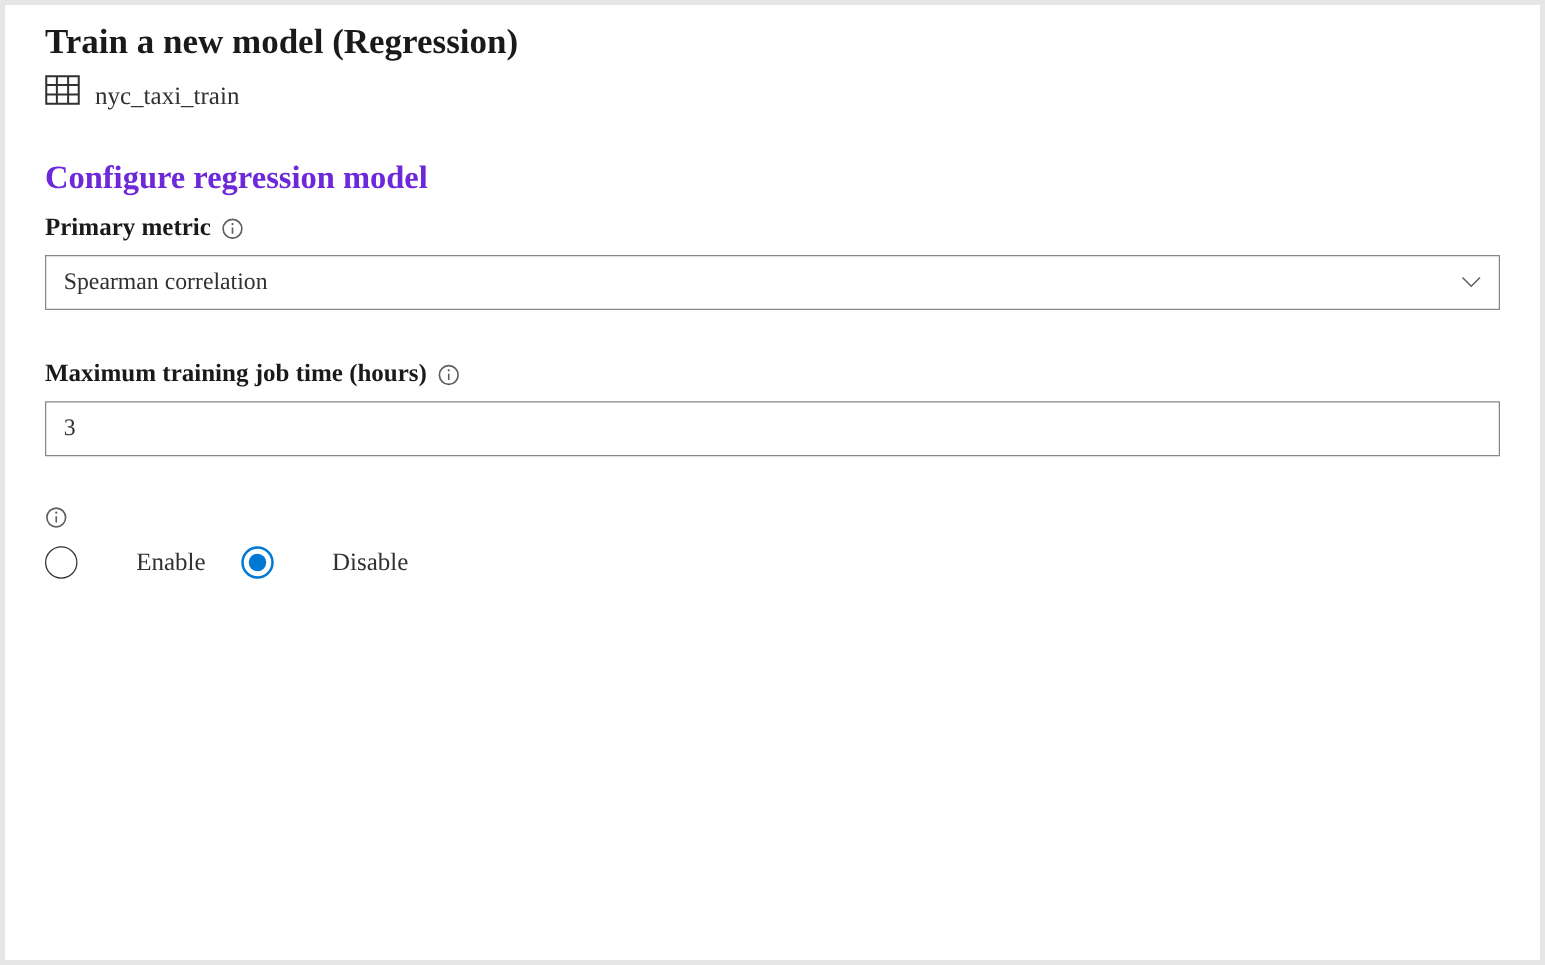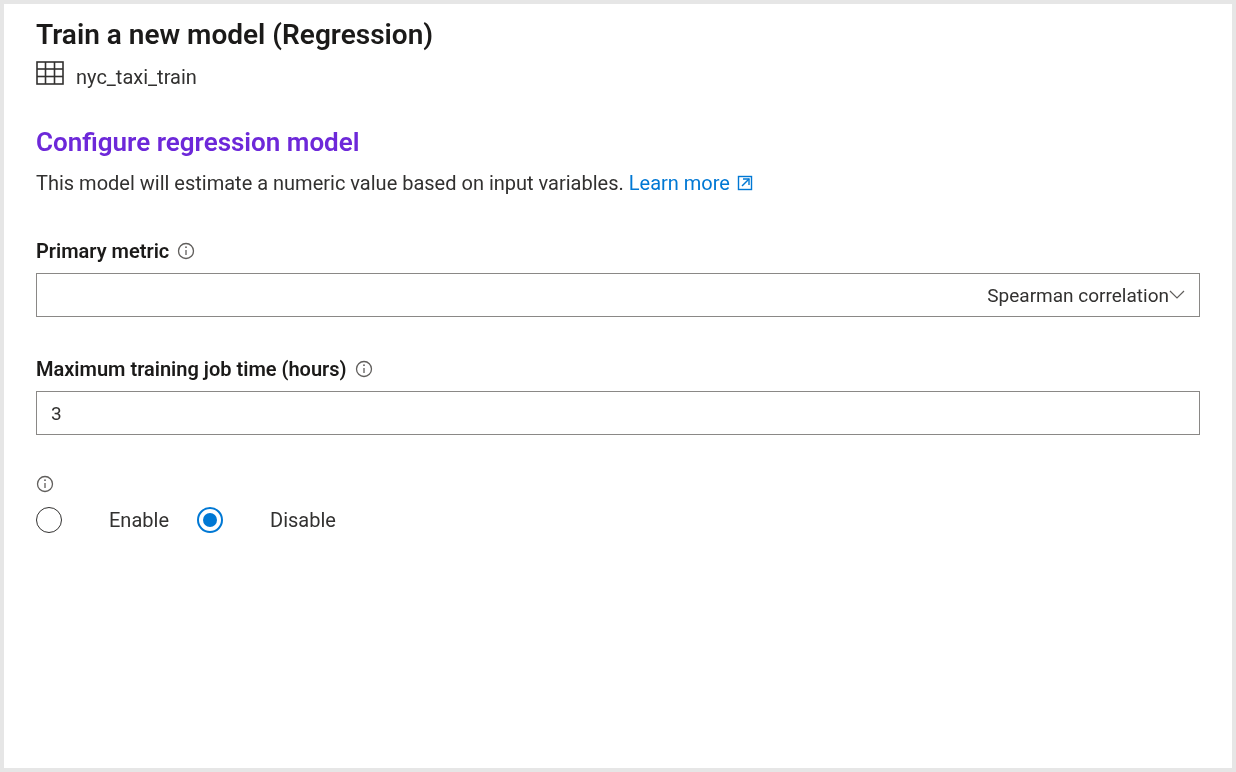--- a/index.html
+++ b/index.html
@@ -15,20 +15,21 @@
     height: 772px;
     background: #e6e6e6;
     padding: 4px;
   }
   .panel {
     width: 100%;
     height: 100%;
     background: #fff;
     padding: 14px 32px 24px 32px;
     overflow: hidden;
+    font-family: Liberation Serif, serif;
   }
   .page-title {
     font-size: 28px;
     font-weight: 600;
     color: #1b1a19;
     margin: 0 0 10px 0;
   }
   .dataset-row {
     display: flex;
     align-items: flex-end;
@@ -83,21 +84,21 @@
     height: 44px;
     border: 1px solid #8a8886;
     background: #fff;
     font-size: 19px;
     color: #323130;
     padding: 0 14px;
     display: flex;
     align-items: center;
     position: relative;
   }
-  .select-wrap { cursor: pointer; justify-content: flex-end; }
+  .select-wrap { cursor: pointer; justify-content: space-between; }
   .text-input { outline: none; font-family: inherit; }
   .chevron {
     color: #605e5c;
     display: inline-flex;
   }
   .radio-row {
     display: flex;
     align-items: center;
     gap: 28px;
     margin-top: 14px;
@@ -150,33 +151,20 @@
           <line x1="1" y1="15.5" x2="27" y2="15.5"></line>
           <line x1="9.5" y1="1" x2="9.5" y2="23"></line>
           <line x1="18.5" y1="1" x2="18.5" y2="23"></line>
         </svg>
       </span>
       <span class="dataset-name">nyc_taxi_train</span>
     </div>
 
     <h2 class="section-title">Configure regression model</h2>
 
-    <p class="section-desc">
-      <span>This model will estimate a numeric value based on input variables.</span>
-      <a class="learn-link">
-        <span>Learn more</span>
-        <span>
-          <svg width="16" height="16" viewBox="0 0 16 16" fill="none" stroke="#0078d4" stroke-width="1.4">
-            <rect x="1.5" y="1.5" width="13" height="13"></rect>
-            <polyline points="6,4 12,4 12,10"></polyline>
-            <line x1="12" y1="4" x2="5" y2="11"></line>
-          </svg>
-        </span>
-      </a>
-    </p>
 
     <div class="field">
       <div class="field-label">
         <span>Primary metric</span>
         <span class="info-icon">
           <svg width="18" height="18" viewBox="0 0 18 18" fill="none" stroke="#605e5c" stroke-width="1.3">
             <circle cx="9" cy="9" r="7.5"></circle>
             <line x1="9" y1="8" x2="9" y2="13"></line>
             <circle cx="9" cy="5.2" r="0.9" fill="#605e5c" stroke="none"></circle>
           </svg>

